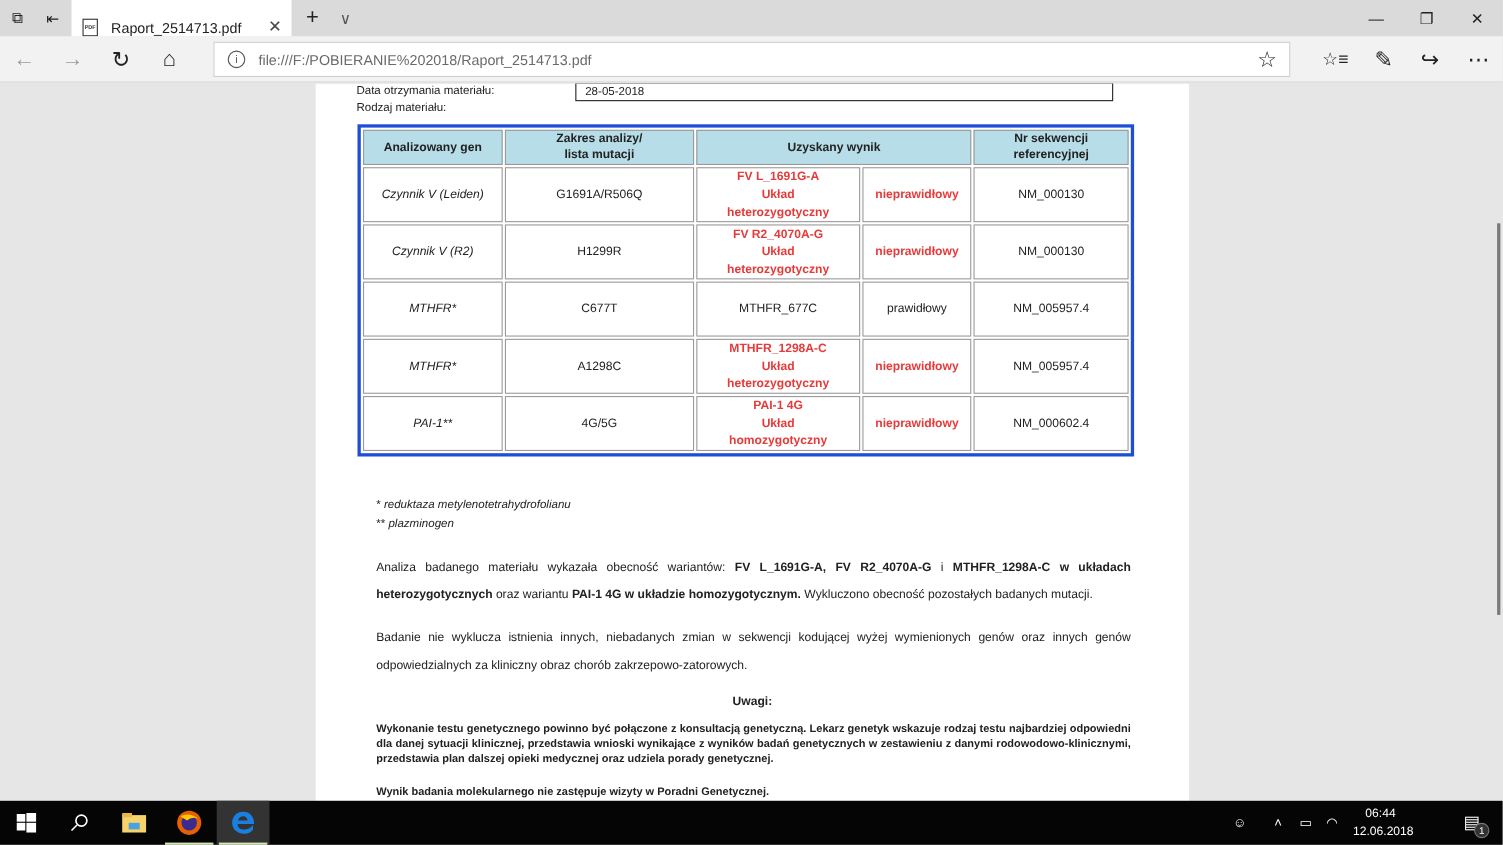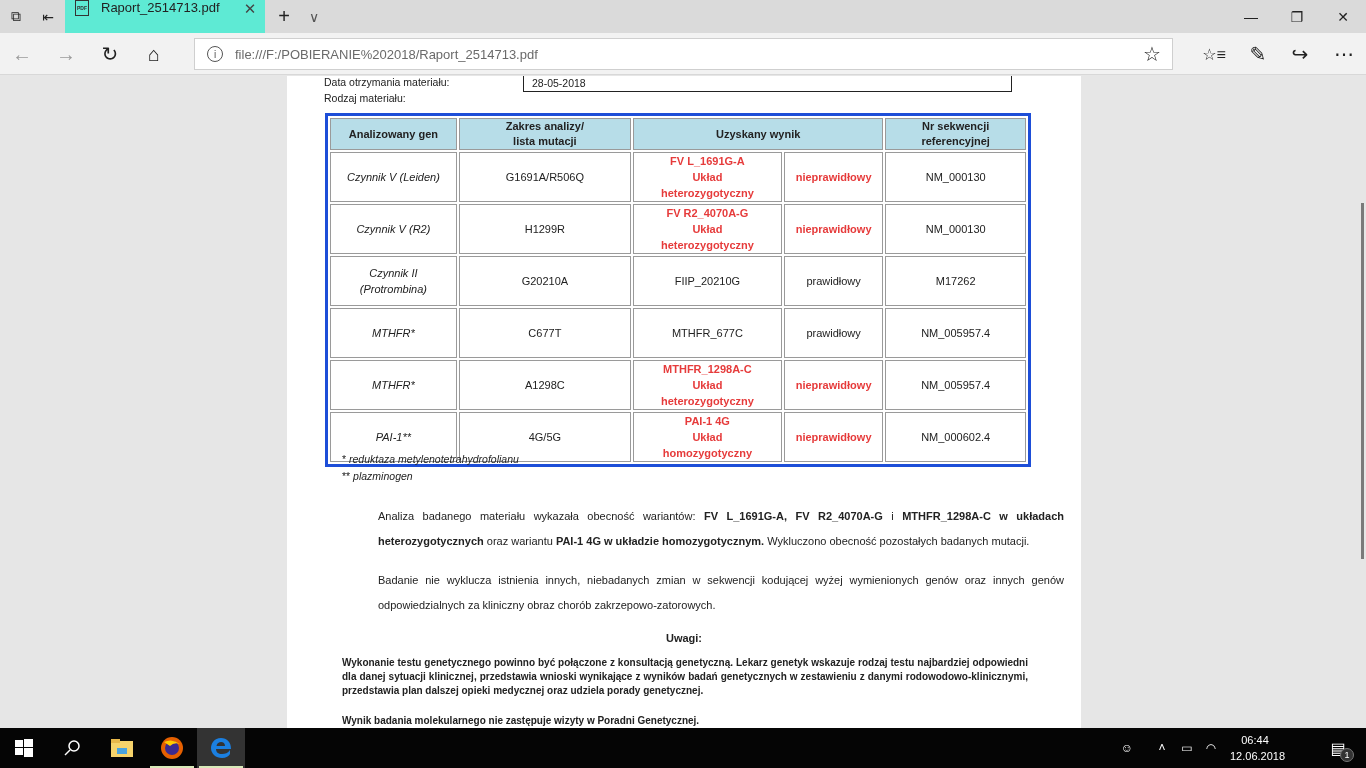--- a/index.html
+++ b/index.html
@@ -1,21 +1,21 @@
 <!DOCTYPE html>
 <html><head>
 <meta charset="utf-8">
 <style>
   * { box-sizing: border-box; margin: 0; padding: 0; }
   html, body { width: 1366px; height: 768px; overflow: hidden; background: #e6e6e6; font-family: "Liberation Sans", sans-serif; }
 
   
   .titlebar { position: absolute; left: 0; top: 0; width: 1366px; height: 33px; background: #dadada; }
   .tb-btn { position: absolute; top: 0; height: 33px; width: 32px; display: flex; align-items: center; justify-content: center; color: #222; font-size: 14px; }
-  .tab { position: absolute; left: 65px; top: 0; width: 200px; height: 33px; background: #5eead4; display: flex; align-items: flex-start; }
+  .tab { position: absolute; left: 65px; top: 0; width: 200px; height: 33px; background: #ffffff; display: flex; align-items: flex-end; }
   .tab .pdf-icon { width: 14px; height: 16px; border: 1px solid #333; margin-left: 10px; font-size: 5px; display: flex; align-items: center; justify-content: center; font-weight: bold; color: #333; }
   .tab .title { margin-left: 12px; font-size: 13px; color: #222; flex: 1; }
   .tab .close { width: 30px; text-align: center; font-size: 15px; color: #444; }
   .win-ctrl { position: absolute; top: 0; width: 46px; height: 33px; display: flex; align-items: center; justify-content: center; color: #222; font-size: 14px; }
 
   
   .navbar { position: absolute; left: 0; top: 33px; width: 1366px; height: 42px; background: #f2f2f2; border-bottom: 1px solid #d8d8d8; }
   .nav-btn { position: absolute; top: 0; height: 42px; width: 44px; display: flex; align-items: center; justify-content: center; font-size: 20px; color: #222; }
   .nav-btn.disabled { color: #9a9a9a; }
   .addr { position: absolute; left: 194px; top: 5px; width: 979px; height: 32px; background: #fff; border: 1px solid #cfcfcf; display: flex; align-items: center; }
@@ -33,21 +33,21 @@
 
   table.res { position: absolute; left: 38px; top: 37px; width: 706px; border-collapse: separate; border-spacing: 2px; border: 3px solid #1d4ed8; font-family: "Liberation Sans", sans-serif; font-size: 11px; }
   table.res td, table.res th { border: 1px solid #9a9a9a; text-align: center; vertical-align: middle; color: #222; }
   table.res th { background: #b7dde8; font-weight: bold; height: 32px; font-size: 11px; line-height: 15px; }
   table.res td { height: 50px; line-height: 16px; }
   table.res td.gene { font-style: italic; }
   .red { color: #e63b3b !important; font-weight: bold; }
 
   .footnote { position: absolute; left: 55px; font-size: 10.5px; color: #222; font-style: italic; }
   .heading { position: absolute; left: 0; width: 794px; text-align: center; font-size: 11px; font-weight: bold; color: #222; }
-  .para { position: absolute; left: 55px; width: 686px; font-size: 11px; color: #222; line-height: 25px; text-align: justify; margin-left: 36px; }
+  .para { position: absolute; left: 55px; width: 686px; font-size: 11px; color: #222; line-height: 25px; text-align: justify; }
   .para b { font-weight: bold; }
   .note { position: absolute; left: 55px; width: 686px; font-size: 10px; color: #222; font-weight: bold; line-height: 14px; text-align: justify; }
 
   
   .taskbar { position: absolute; left: 0; top: 728px; width: 1366px; height: 40px; background: #050505; }
   .task-icon { position: absolute; top: 0; height: 40px; width: 48px; display: flex; align-items: center; justify-content: center; }
   .task-icon.active { background: #333; }
   .task-icon .underline { position: absolute; bottom: 0; left: 2px; right: 2px; height: 2px; background: #d7e9b8; }
   .tray { position: absolute; top: 0; height: 40px; display: flex; align-items: center; justify-content: center; color: #fff; font-size: 12px; }
   .clock { position: absolute; left: 1230px; top: 4px; width: 50px; text-align: center; color: #fff; font-size: 11px; line-height: 16px; }
@@ -117,27 +117,20 @@
             <td>NM_000130</td>
           </tr>
           <tr>
             <td class="gene"><span>Czynnik V (R2)</span></td>
             <td>H1299R</td>
             <td class="red"><span>FV R2_4070A-G</span><br><span>Układ</span><br><span>heterozygotyczny</span></td>
             <td class="red">nieprawidłowy</td>
             <td>NM_000130</td>
           </tr>
           <tr>
-            <td class="gene"><span>Czynnik II</span><br><span>(Protrombina)</span></td>
-            <td>G20210A</td>
-            <td class=""><span>FIIP_20210G</span></td>
-            <td class="">prawidłowy</td>
-            <td>M17262</td>
-          </tr>
-          <tr>
             <td class="gene"><span>MTHFR*</span></td>
             <td>C677T</td>
             <td class=""><span>MTHFR_677C</span></td>
             <td class="">prawidłowy</td>
             <td>NM_005957.4</td>
           </tr>
           <tr>
             <td class="gene"><span>MTHFR*</span></td>
             <td>A1298C</td>
             <td class="red"><span>MTHFR_1298A-C</span><br><span>Układ</span><br><span>heterozygotyczny</span></td>

